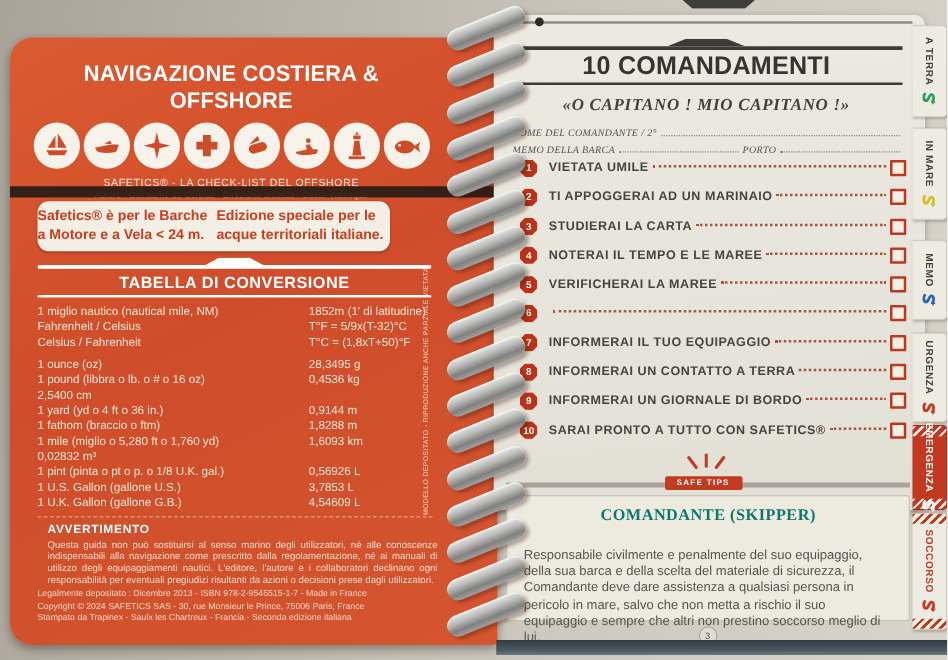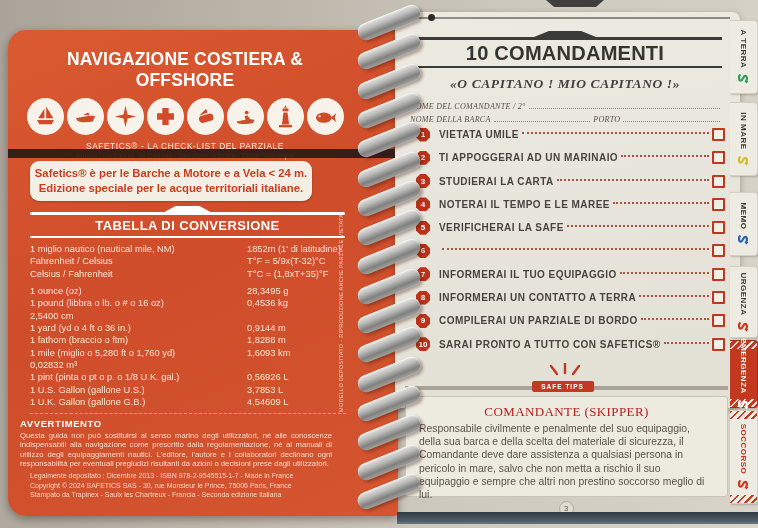--- a/index.html
+++ b/index.html
@@ -12,33 +12,33 @@
     border-radius:18px 4px 4px 18px;box-shadow:0 3px 8px rgba(40,20,10,.4);}
   .lp-head{position:absolute;left:12px;top:0;width:330px;text-align:center;}
   .lp-title{margin-top:19px;font-size:18px;font-weight:bold;color:#fff;letter-spacing:.2px;transform:scaleX(.97);}
   .icon-row{margin-top:7px;display:flex;justify-content:center;gap:3px;}
   .icon-circle{width:37px;height:37px;border-radius:50%;background:#f7f3ea;display:flex;align-items:center;justify-content:center;}
   .icon-circle svg{width:27px;height:27px;fill:#cf4c2a;}
   .lp-brand{margin-top:6px;font-size:8.3px;color:#ffe7da;letter-spacing:.6px;}
   .lp-credit{font-size:7.2px;color:#ffd9c8;line-height:1.4;}
   .lp-darkbar{position:absolute;left:0;right:0;top:119px;height:9px;background:#271b15;opacity:.92;}
   .lp-box{position:absolute;left:22px;top:131px;width:282px;height:40px;background:#f4efe5;border-radius:9px;
-    display:flex;flex-direction:column;align-items:center;justify-content:center;box-shadow:0 1px 2px rgba(60,20,5,.3);}
+    display:flex;flex-direction:row;align-items:center;justify-content:center;box-shadow:0 1px 2px rgba(60,20,5,.3);}
   .lp-box div{font-size:11.3px;font-weight:bold;color:#cc3d1f;line-height:1.35;}
   .lp-tabella{position:absolute;left:22px;top:176px;width:315px;}
   .bump-up{width:46px;height:6px;margin:0 auto;background:#fff;clip-path:polygon(0 100%,24% 0,76% 0,100% 100%);}
   .rule-w{height:2.5px;background:#fff;border-radius:2px;}
   .lp-tabella h2{margin:3px 0;font-size:13px;font-weight:bold;color:#fff;text-align:center;letter-spacing:.4px;}
   .lp-table{position:absolute;left:22px;top:213px;width:318px;}
   .crow{display:flex;font-size:9.3px;line-height:12.35px;color:#fbe5d6;}
   .crow .cl{flex:1;}
   .crow .cv{width:101px;}
   .crow.gap{margin-top:5px;}
   .lp-dash{position:absolute;left:22px;top:383px;width:316px;border-top:1px dashed rgba(255,220,200,.55);}
-  .lp-warn{position:absolute;left:12px;top:388px;width:312px;}
+  .lp-warn{position:absolute;left:30px;top:388px;width:312px;}
   .lp-warn h3{margin:0;font-size:9.5px;font-weight:bold;color:#fff;letter-spacing:.6px;}
   .lp-warn p{margin:2px 0 0;font-size:7.7px;line-height:1.22;color:#f7d8c9;text-align:justify;}
   .lp-legal{position:absolute;left:22px;top:441px;width:312px;font-size:7px;line-height:1.38;color:#f3d2c2;}
   .lp-side-note{position:absolute;left:330px;top:382px;width:170px;transform:rotate(-90deg);transform-origin:0 0;
     font-size:5.5px;letter-spacing:.3px;color:rgba(255,236,226,.78);white-space:nowrap;}
   
   .spiral{position:absolute;left:352px;top:6px;width:80px;height:516px;}
   .coil{position:absolute;left:4px;width:66px;height:17px;border-radius:9px;
     background:linear-gradient(180deg,#e6e6e4 0%,#bcbcba 35%,#80807e 72%,#a0a09e 100%);
     transform:rotate(-22deg);box-shadow:2px 3px 3px rgba(60,25,15,.35), inset 0 1px 1px rgba(255,255,255,.7);}
@@ -64,23 +64,23 @@
     display:flex;align-items:center;justify-content:center;
     clip-path:polygon(30% 0,70% 0,100% 30%,100% 70%,70% 100%,30% 100%,0 70%,0 30%);}
   .ctext{font-size:10px;font-weight:bold;color:#48443d;letter-spacing:.45px;white-space:nowrap;}
   .cleader{flex:1;border-bottom:2px dotted #a9533f;margin:0 3px 3px 3px;min-width:8px;}
   .cbox{width:9px;height:9px;border:2px solid #c0371f;border-radius:1px;background:#f2efe6;}
   .rp-rays{position:absolute;left:0;right:6px;top:351px;text-align:center;}
   .rp-tipbar{position:absolute;left:10px;right:12px;top:374px;height:3.5px;background:#a9a49b;}
   .safetips{position:absolute;left:50%;top:369px;transform:translateX(-58%);width:62px;height:11px;background:#c23a22;
     border-radius:2px;color:#fff;font-size:6.5px;font-weight:bold;letter-spacing:1px;display:flex;align-items:center;justify-content:center;}
   .tipbox{position:absolute;left:10px;right:12px;top:384px;height:99px;background:#edeae0;border:1px solid #c8c4b9;border-radius:3px;}
-  .tipbox h4{margin:7px 0 2px;text-align:center;font-family:"Liberation Serif",serif;font-weight:normal;
-    font-size:13px;letter-spacing:.4px;color:#b91c1c;}
-  .tipbox p{margin:2px 13px;font-size:10.4px;line-height:1.27;color:#57534b;}
+  .tipbox h4{margin:7px 0 2px;text-align:center;font-family:"Liberation Serif",serif;font-weight:bold;
+    font-size:13px;letter-spacing:.4px;color:#0f766e;}
+  .tipbox p{margin:18px 13px;font-size:10.4px;line-height:1.27;color:#57534b;}
   .pagenum{position:absolute;left:50%;top:489px;transform:translateX(-60%);width:13px;height:13px;border-radius:50%;
     background:#e0ddd3;border:1px solid #aeaaa0;color:#55524b;font-size:7.5px;display:flex;align-items:center;justify-content:center;}
   
   .bottom-bar{position:absolute;left:397px;right:0;top:512px;height:12px;
     background:linear-gradient(180deg,#2e3b43 0%,#4c5b63 70%,#6a7780 100%);}
   .top-notch{position:absolute;left:546px;top:0;width:58px;height:7px;background:#3f3e3c;
     clip-path:polygon(0 0,100% 0,86% 100%,14% 100%);}
   
   .tab{position:absolute;left:730px;width:27px;background:#edebe2;border:1px solid #d2cec3;border-left:none;
     border-radius:0 4px 4px 0;box-shadow:1px 1px 2px rgba(60,50,35,.25);}
@@ -152,21 +152,21 @@
             </svg>
         </span>
         <span class="icon-circle">
           <svg viewBox="0 0 24 24">
               <ellipse cx="10.5" cy="13" rx="7" ry="4.6"></ellipse>
               <path d="M16.5 13 L21.5 9.2 L20.3 13 L21.5 16.8 Z"></path>
               <circle cx="6.8" cy="11.8" r="1" fill="#f7f3ea"></circle>
             </svg>
         </span>
       </div>
-      <div class="lp-brand">SAFETICS® - LA CHECK-LIST DEL PARZIALE</div>
+      <div class="lp-brand">SAFETICS® - LA CHECK-LIST DEL OFFSHORE</div>
       <div class="lp-credit">Autore : Guillaume de Corbiac - Direzione artistica : César Vilacèque</div>
       <div class="lp-credit">Traduzione e adattamento in italiano : Umberto Verna, Philippe Esnault</div>
     </div>
 
     <div class="lp-darkbar"></div>
 
     <div class="lp-box">
       <div>Safetics® è per le Barche a Motore e a Vela &lt; 24 m.</div>
       <div>Edizione speciale per le acque territoriali italiane.</div>
     </div>
@@ -182,21 +182,21 @@
       <div class="crow">
           <span class="cl">1 miglio nautico (nautical mile, NM)</span>
           <span class="cv">1852m (1' di latitudine)</span>
         </div>
       <div class="crow">
           <span class="cl">Fahrenheit / Celsius</span>
           <span class="cv">T°F = 5/9x(T-32)°C</span>
         </div>
       <div class="crow">
           <span class="cl">Celsius / Fahrenheit</span>
-          <span class="cv">T°C = (1,8xT+35)°F</span>
+          <span class="cv">T°C = (1,8xT+50)°F</span>
         </div>
       <div class="crow gap">
           <span class="cl">1 ounce (oz)</span>
           <span class="cv">28,3495 g</span>
         </div>
       <div class="crow">
           <span class="cl">1 pound (libbra o lb. o # o 16 oz)</span>
           <span class="cv">0,4536 kg</span>
         </div>
       <div class="crow">
@@ -258,21 +258,21 @@
     </div>
 
     <div class="rp-sub">«O CAPITANO ! MIO CAPITANO !»</div>
 
     <div class="rp-fields">
       <div class="frow">
         <span>NOME DEL COMANDANTE / 2°</span>
         <span class="leader"></span>
       </div>
       <div class="frow">
-        <span>NOME DELLA BARCA</span>
+        <span>MEMO DELLA BARCA</span>
         <span class="leader"></span>
         <span>PORTO</span>
         <span class="leader"></span>
       </div>
     </div>
 
     <div class="rp-list">
       <div class="citem">
           <span class="badge">1</span>
           <span class="ctext">VIETATA UMILE</span>
@@ -292,21 +292,21 @@
           <span class="cbox"></span>
         </div>
       <div class="citem">
           <span class="badge">4</span>
           <span class="ctext">NOTERAI IL TEMPO E LE MAREE</span>
           <span class="cleader"></span>
           <span class="cbox"></span>
         </div>
       <div class="citem">
           <span class="badge">5</span>
-          <span class="ctext">VERIFICHERAI LA SAFE</span>
+          <span class="ctext">VERIFICHERAI LA MAREE</span>
           <span class="cleader"></span>
           <span class="cbox"></span>
         </div>
       <div class="citem">
           <span class="badge">6</span>
           <span class="cleader"></span>
           <span class="cbox"></span>
         </div>
       <div class="citem">
           <span class="badge">7</span>
@@ -315,21 +315,21 @@
           <span class="cbox"></span>
         </div>
       <div class="citem">
           <span class="badge">8</span>
           <span class="ctext">INFORMERAI UN CONTATTO A TERRA</span>
           <span class="cleader"></span>
           <span class="cbox"></span>
         </div>
       <div class="citem">
           <span class="badge">9</span>
-          <span class="ctext">COMPILERAI UN PARZIALE DI BORDO</span>
+          <span class="ctext">INFORMERAI UN GIORNALE DI BORDO</span>
           <span class="cleader"></span>
           <span class="cbox"></span>
         </div>
       <div class="citem">
           <span class="badge">10</span>
           <span class="ctext">SARAI PRONTO A TUTTO CON SAFETICS®</span>
           <span class="cleader"></span>
           <span class="cbox"></span>
         </div>
     </div>

